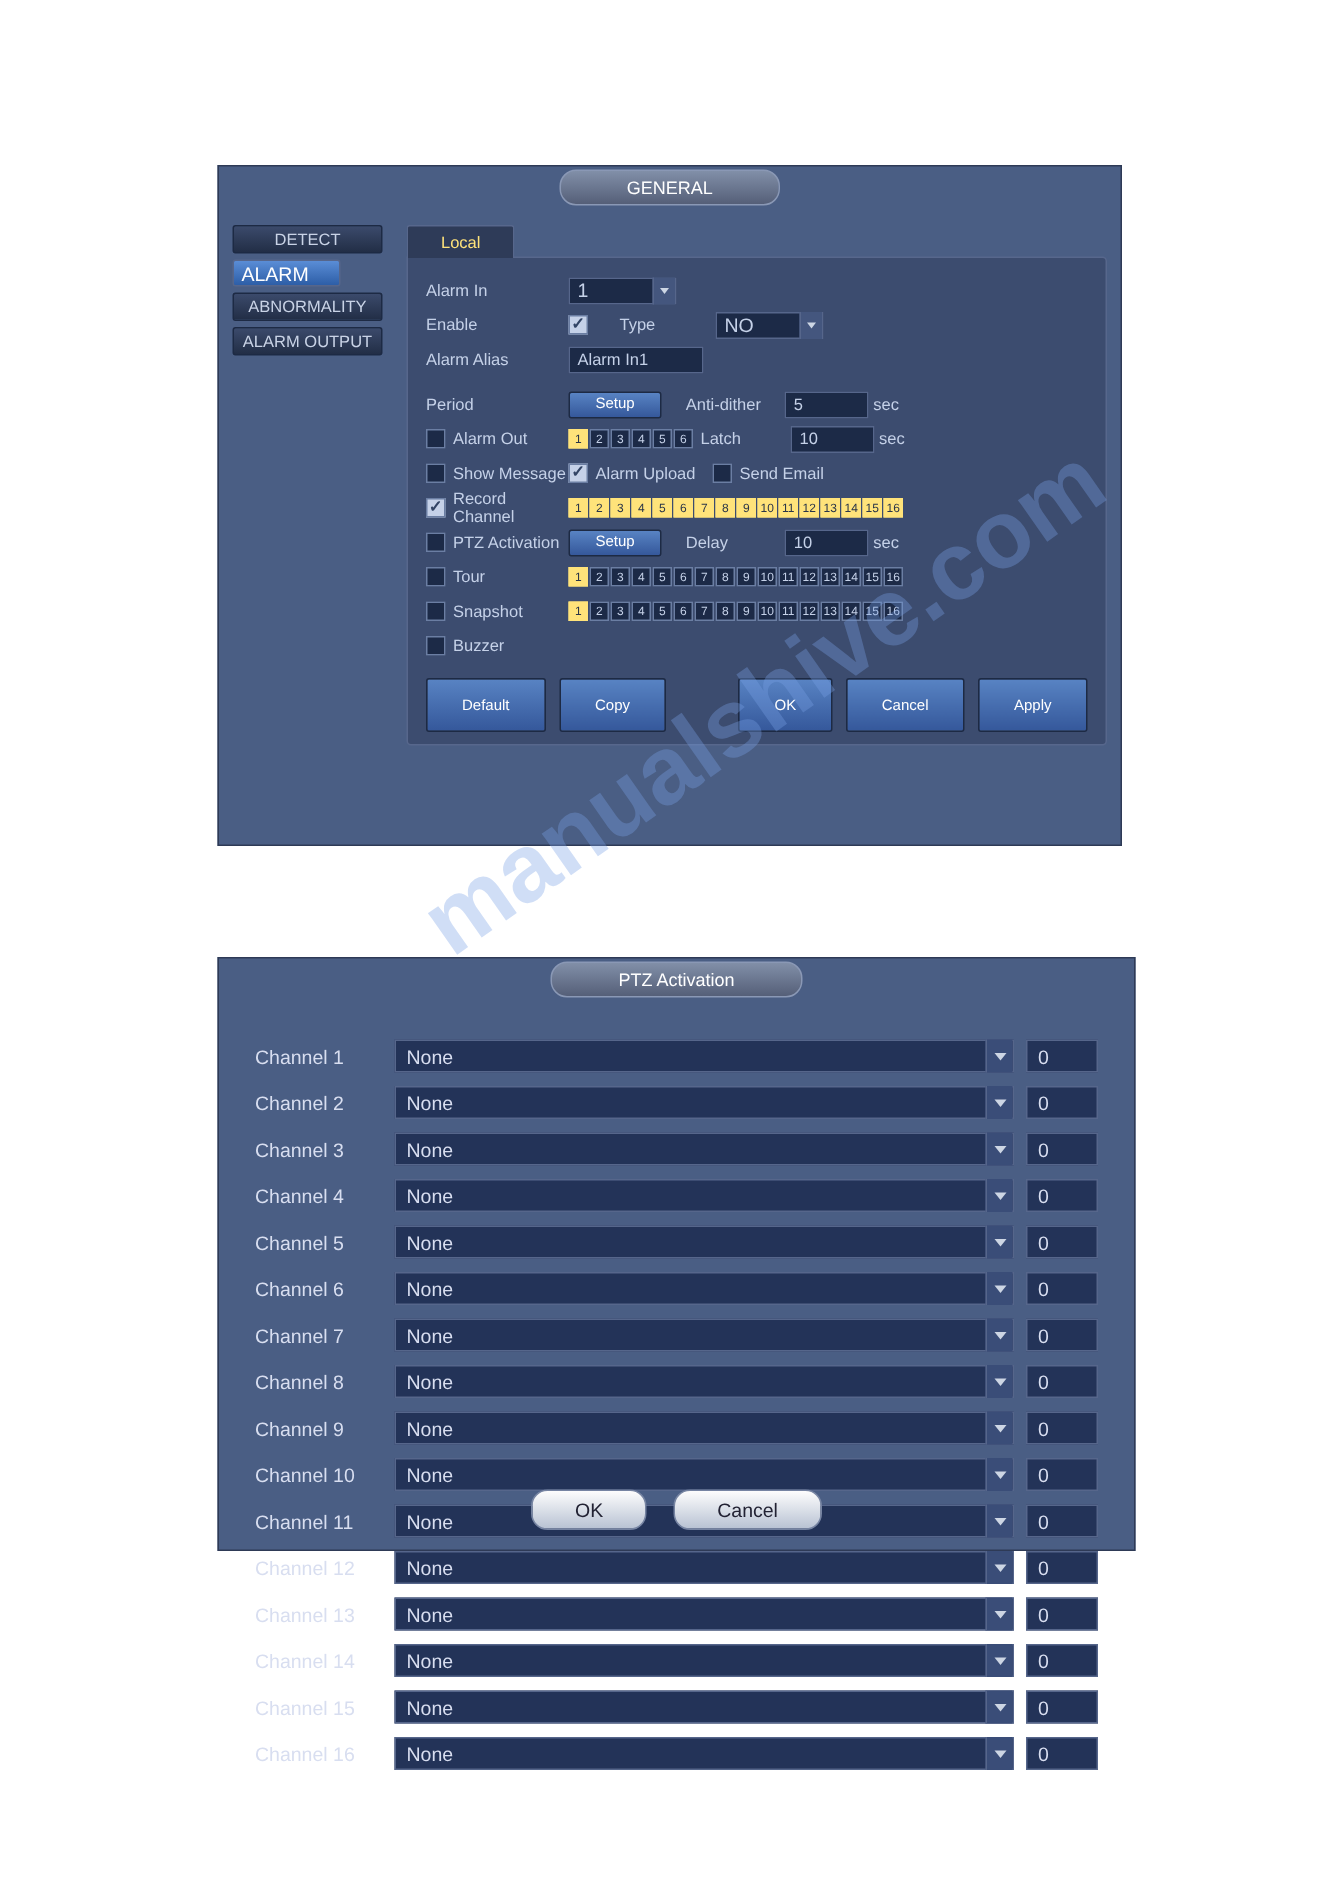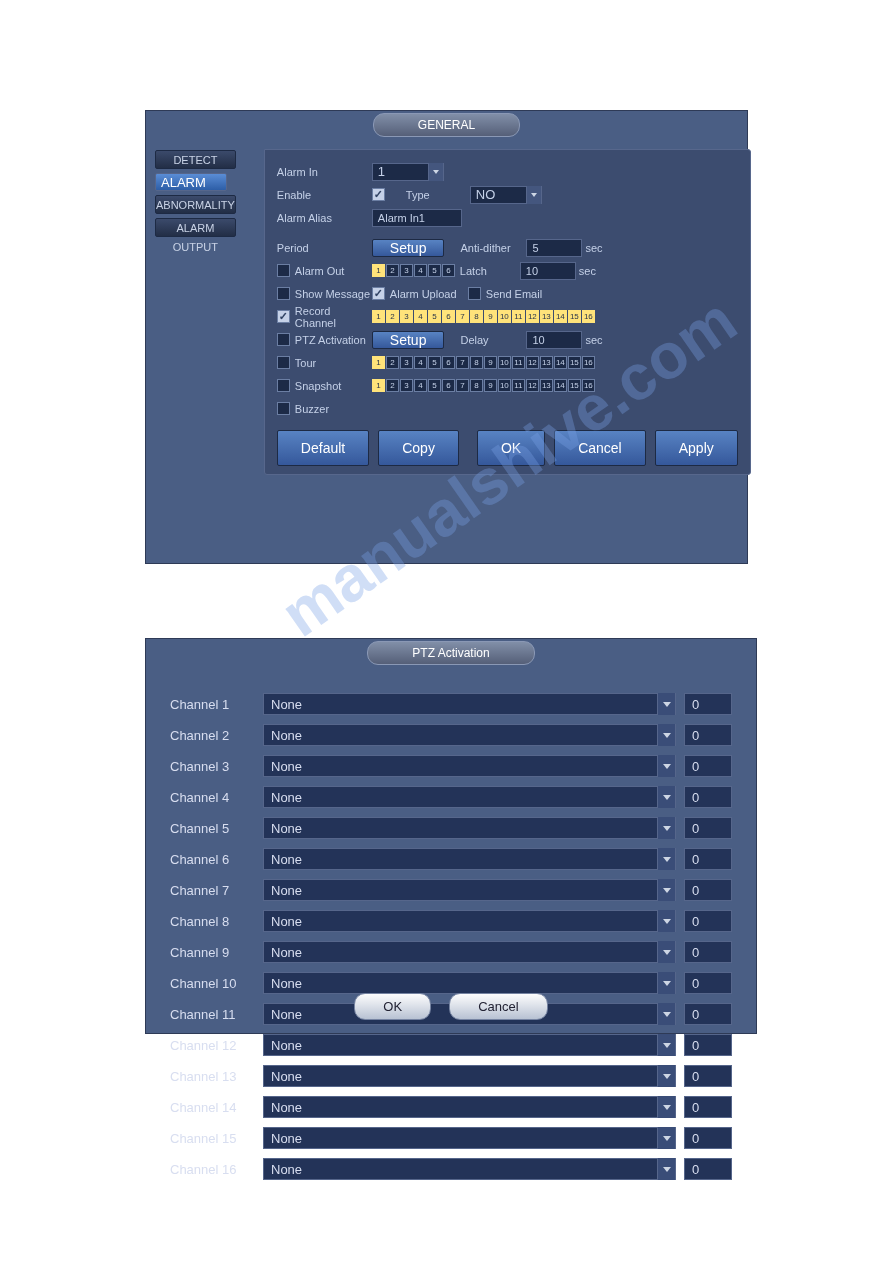--- a/index.html
+++ b/index.html
@@ -6,38 +6,38 @@
   body{margin:0;background:#fff;width:893px}
   .page{padding:110px 145px 220px}
   .win{background:#4a5e84;color:#cdd6e4;position:relative;border:1px solid #2e3a56}
   .win1{width:603px;height:454px}
   .win2{width:612px;height:396px;margin-top:74px}
   .titlebar{height:28px;display:flex;align-items:center;justify-content:center}
   .pill{background:linear-gradient(#818fa8,#555f78);color:#fff;font-size:12px;padding:4px 44px;border-radius:11px;border:1px solid #8a98b5}
   .maintabs{display:flex;height:32px;background:linear-gradient(#5d7099,#4a5d84);border-top:1px solid #6b7ea3;border-bottom:1px solid #36435e}
   .mtab{flex:1;display:flex;align-items:center;justify-content:center;font-size:12px;color:#c6d3ec;cursor:pointer}
   .mtab.active{background:#3d4e72;color:#ffe37a}
-  .body1{display:flex;padding:11px 9px;gap:28px}
+  .body1{display:flex;padding:11px 9px;gap:16px}
   .side{width:100px;display:flex;flex-direction:column;gap:4px}
   .sbtn{height:19px;line-height:19px;text-align:center;font-size:11px;border-radius:2px;border:1px solid #1d2a44;background:linear-gradient(#3b4a6b,#222e46);color:#c9d3e6;cursor:pointer}
   .sbtn.sel{background:linear-gradient(#5a8dd6,#2d5ea7);color:#fff}
   .content{flex:1}
   .subtabs{display:flex;height:22px}
   .stab{padding:0 22px;line-height:22px;font-size:11px;background:#2e3b58;color:#ffe37a;border:1px solid #57678c;border-bottom:none;border-radius:2px 2px 0 0}
   .panel{background:#3c4c6f;border:1px solid #57678c;border-radius:0 3px 3px 3px;padding:10px 12px 8px;margin-top:-1px}
   .row{display:flex;align-items:center;height:23px;font-size:11px;color:#c5d1e8}
   .lbl{width:95px}
   .lbl2{width:62px;margin-left:8px}
   .sel{width:72px;height:18px;display:flex;align-items:center;background:#1c2a47;border:1px solid #56668b;color:#c5d1e8;padding:0 5px;font-size:13px;position:relative}
   .sel .arr{position:absolute;right:0;top:-1px;width:15px;height:18px;background:#44567e;border-left:1px solid #56668b;display:flex;align-items:center;justify-content:center}
   .sel .arr::after{content:"";border-left:3px solid transparent;border-right:3px solid transparent;border-top:4px solid #cdd6e4}
   .txt{width:78px;height:18px;background:#1c2a47;border:1px solid #56668b;color:#c5d1e8;padding:0 5px;font-size:11px;display:flex;align-items:center}
   .nbx{width:56px;height:18px;background:#1c2a47;border:1px solid #56668b;color:#c5d1e8;padding:0 5px;font-size:11px;display:flex;align-items:center}
   .unit{margin-left:3px;font-size:11px}
-  .btn{height:18px;padding:0 17px;background:linear-gradient(#5883c3,#35589b);border:1px solid #1d2a44;color:#fff;font-size:14px;border-radius:2px;display:inline-flex;align-items:center;justify-content:center;cursor:pointer}
+  .btn{height:18px;padding:0 17px;background:linear-gradient(#5883c3,#35589b);border:1px solid #1d2a44;color:#fff;font-size:10px;border-radius:2px;display:inline-flex;align-items:center;justify-content:center;cursor:pointer}
   .btn2{height:36px;padding:0 23px}
   .cb{width:13px;height:13px;background:#1c2a47;border:1px solid #6b7ea3;margin-right:5px;display:inline-flex;align-items:center;justify-content:center;flex-shrink:0}
   .cb.on{background:#c5d1e8}
   .cb.on::after{content:"✓";color:#324465;font-size:11px;font-weight:bold;line-height:1}
   .chg{display:flex;gap:1px}
   .ch{width:13px;height:13px;background:#1c2a47;border:1px solid #6b7ea3;color:#c5d1e8;font-size:8px;display:flex;align-items:center;justify-content:center}
   .ch.on{background:#ffe37a;color:#2a3548;border-color:#ffe37a}
   .gap7{height:7px}
   .btmrow{display:flex;gap:9px;margin-top:10px;align-items:center}
   .spacer{flex:1}
@@ -65,20 +65,23 @@
       <div class="pill">GENERAL</div>
     </div>
     <div class="body1">
       <div class="side" id="sidebar">
           <div class="sbtn">DETECT</div>
           <div class="sbtn sel">ALARM</div>
           <div class="sbtn">ABNORMALITY</div>
           <div class="sbtn">ALARM OUTPUT</div>
         </div>
       <div class="content">
+        <div class="subtabs">
+          <div class="stab">Local</div>
+        </div>
         <div class="panel">
 
           <div class="row">
             <div class="lbl">Alarm In</div>
             <div class="sel">
                 <span>1</span>
                 <span class="arr"></span>
               </div>
           </div>
           <div class="row">

